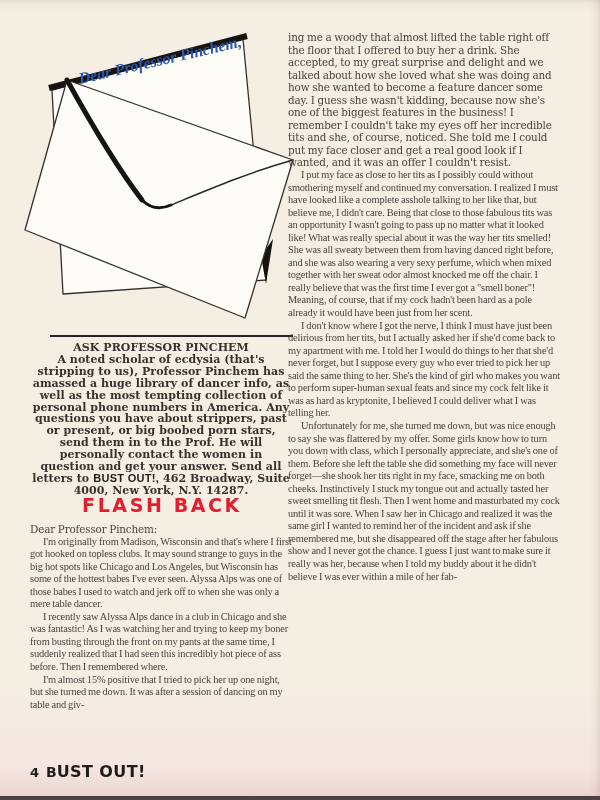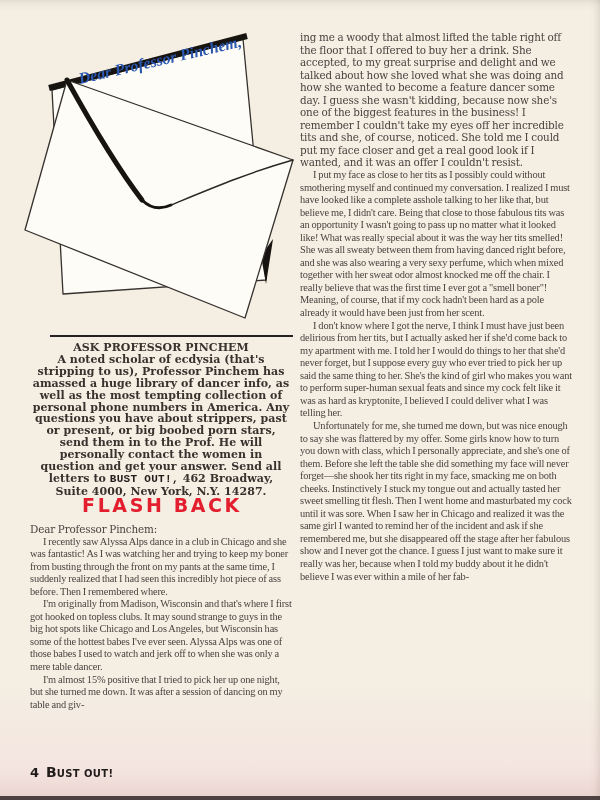--- a/index.html
+++ b/index.html
@@ -11,34 +11,34 @@
     box-shadow:inset -7px 0 10px -7px rgba(110,85,75,.28), inset 0 10px 10px -9px rgba(120,100,85,.18);
     font-family:"DejaVu Serif", serif;
   }
   .page::after{content:"";position:absolute;left:0;right:0;bottom:0;height:4px;
     background:var(--edge_dark,#4e4142);}
   .illus{position:absolute;left:18px;top:26px;width:285px;height:306px;}
   .rule{position:absolute;left:50px;top:335px;width:243px;height:2px;background:#242220;}
   .ask{position:absolute;left:32px;top:342px;width:258px;text-align:center;
     font-weight:bold;font-size:11px;line-height:11.9px;color:#37322d;letter-spacing:.05px;}
   .ask .title{display:block;}
-  .ask .mag-name{font-family:Liberation Mono, monospace;font-weight:bold;letter-spacing:.3px;color:#211d1a;}
+  .ask .mag-name{font-family:Liberation Sans, sans-serif;font-weight:bold;letter-spacing:.3px;color:#211d1a;}
   .flash{position:absolute;left:30px;top:494px;width:264px;text-align:center;
     font-family:"DejaVu Sans",sans-serif;font-weight:bold;font-size:19px;
     letter-spacing:2.6px;color:var(--heading_red,#e31f2f);}
   .col{position:absolute;font-size:10.4px;line-height:12.55px;color:var(--ink,#4a4340);
     letter-spacing:-.15px;word-spacing:-.4px;}
   .col p{margin:0;}
   .col p.ind{text-indent:13px;font-family:Liberation Serif, serif;}
   .col-left{left:30px;top:523px;width:264px;}
-  .col-right{left:300px;top:31px;width:273px;}
+  .col-right{left:288px;top:31px;width:273px;}
   .footer{position:absolute;left:30px;top:762px;color:#201c19;white-space:nowrap;}
   .footer .pnum{font-family:"DejaVu Sans",sans-serif;font-weight:bold;font-size:13px;margin-right:7px;}
   .footer .bigB{font-family:"DejaVu Sans",sans-serif;font-weight:bold;font-size:14px;}
-  .footer .rest{font-family:"DejaVu Sans",sans-serif;font-weight:bold;font-size:10px;letter-spacing:.4px;margin-top:10px;}
+  .footer .rest{font-family:"DejaVu Sans",sans-serif;font-weight:bold;font-size:16px;letter-spacing:.4px;margin-top:10px;}
   .script-blue{font-family:"Liberation Serif",serif;font-style:italic;font-weight:bold;
     fill:var(--letter_blue,#2b57b0);}
 </style>
 </head>
 <body>
 
 <div class="page">
 
   <svg class="illus" viewBox="0 0 285 306" xmlns="http://www.w3.org/2000/svg">
     <g>
@@ -61,22 +61,22 @@
     <span class="title">ASK PROFESSOR PINCHEM</span>
     <span>A noted scholar of ecdysia (that's stripping to us), Professor Pinchem has amassed a huge library of dancer info, as well as the most tempting collection of personal phone numbers in America. Any questions you have about strippers, past or present, or big boobed porn stars, send them in to the Prof. He will personally contact the women in question and get your answer. Send all letters to</span>
     <span class="mag-name">BUST OUT!,</span>
     <span>462 Broadway, Suite 4000, New York, N.Y. 14287.</span>
   </div>
 
   <div class="flash">FLASH BACK</div>
 
   <div class="col col-left">
     <p>Dear Professor Pinchem:</p>
+    <p class="ind">I'm originally from Madison, Wisconsin and that's where I first got hooked on topless clubs. It may sound strange to guys in the big hot spots like Chicago and Los Angeles, but Wisconsin has some of the hottest babes I've ever seen. Alyssa Alps was one of those babes I used to watch and jerk off to when she was only a mere table dancer.</p>
     <p class="ind">I recently saw Alyssa Alps dance in a club in Chicago and she was fantastic! As I was watching her and trying to keep my boner from busting through the front on my pants at the same time, I suddenly realized that I had seen this incredibly hot piece of ass before. Then I remembered where.</p>
-    <p class="ind">I'm originally from Madison, Wisconsin and that's where I first got hooked on topless clubs. It may sound strange to guys in the big hot spots like Chicago and Los Angeles, but Wisconsin has some of the hottest babes I've ever seen. Alyssa Alps was one of those babes I used to watch and jerk off to when she was only a mere table dancer.</p>
     <p class="ind">I'm almost 15% positive that I tried to pick her up one night, but she turned me down. It was after a session of dancing on my table and giv-</p>
   </div>
 
   <div class="col col-right">
     <p>ing me a woody that almost lifted the table right off the floor that I offered to buy her a drink. She accepted, to my great surprise and delight and we talked about how she loved what she was doing and how she wanted to become a feature dancer some day. I guess she wasn't kidding, because now she's one of the biggest features in the business! I remember I couldn't take my eyes off her incredible tits and she, of course, noticed. She told me I could put my face closer and get a real good look if I wanted, and it was an offer I couldn't resist.</p>
     <p class="ind">I put my face as close to her tits as I possibly could without smothering myself and continued my conversation. I realized I must have looked like a complete asshole talking to her like that, but believe me, I didn't care. Being that close to those fabulous tits was an opportunity I wasn't going to pass up no matter what it looked like! What was really special about it was the way her tits smelled! She was all sweaty between them from having danced right before, and she was also wearing a very sexy perfume, which when mixed together with her sweat odor almost knocked me off the chair. I really believe that was the first time I ever got a "smell boner"! Meaning, of course, that if my cock hadn't been hard as a pole already it would have been just from her scent.</p>
     <p class="ind">I don't know where I got the nerve, I think I must have just been delirious from her tits, but I actually asked her if she'd come back to my apartment with me. I told her I would do things to her that she'd never forget, but I suppose every guy who ever tried to pick her up said the same thing to her. She's the kind of girl who makes you want to perform super-human sexual feats and since my cock felt like it was as hard as kryptonite, I believed I could deliver what I was telling her.</p>
     <p class="ind">Unfortunately for me, she turned me down, but was nice enough to say she was flattered by my offer. Some girls know how to turn you down with class, which I personally appreciate, and she's one of them. Before she left the table she did something my face will never forget—she shook her tits right in my face, smacking me on both cheeks. Instinctively I stuck my tongue out and actually tasted her sweet smelling tit flesh. Then I went home and masturbated my cock until it was sore. When I saw her in Chicago and realized it was the same girl I wanted to remind her of the incident and ask if she remembered me, but she disappeared off the stage after her fabulous show and I never got the chance. I guess I just want to make sure it really was her, because when I told my buddy about it he didn't believe I was ever within a mile of her fab-</p>
   </div>
 

